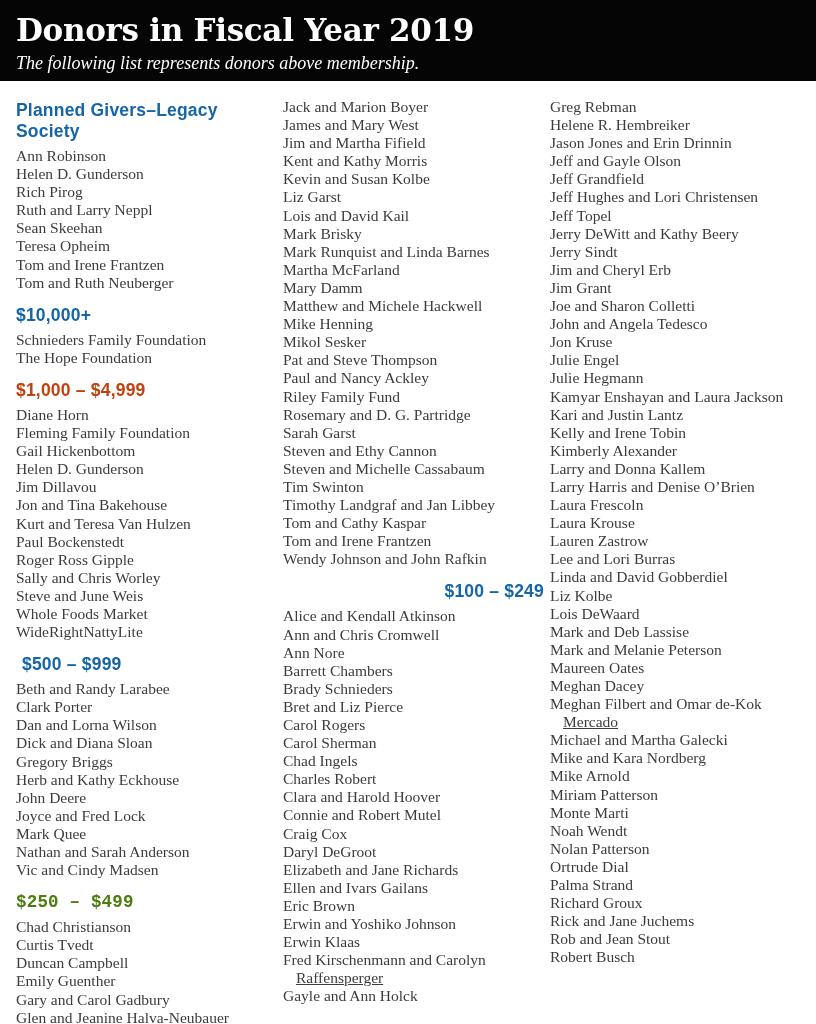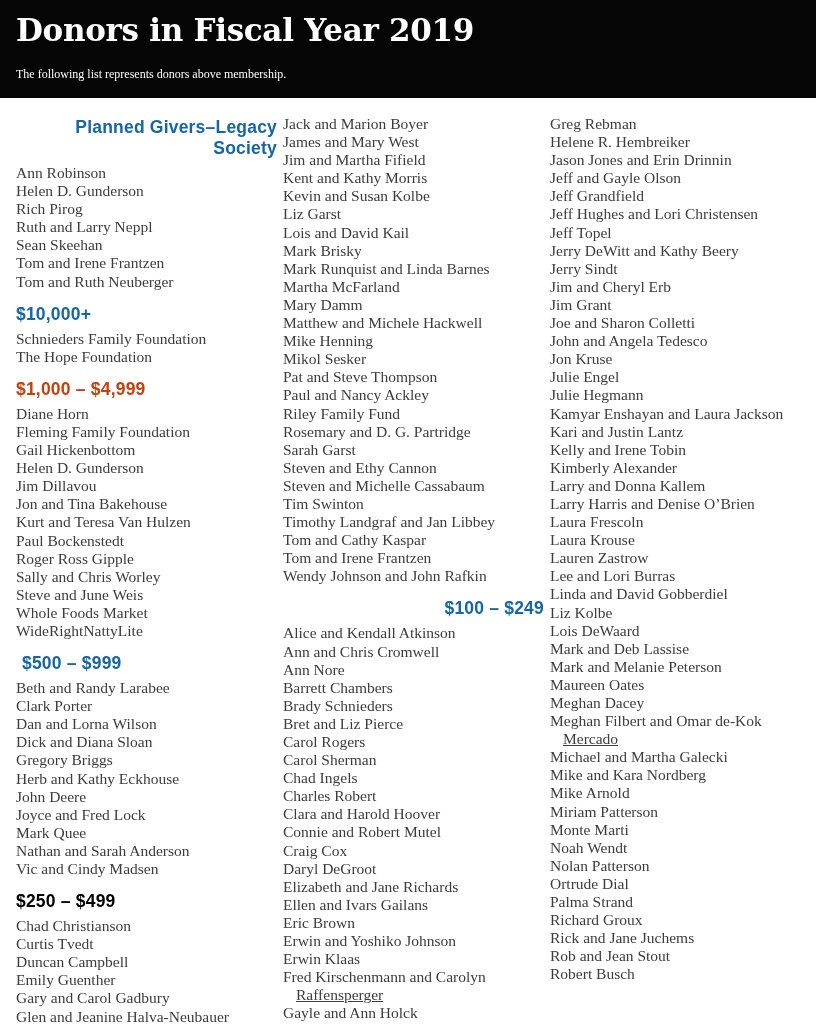--- a/index.html
+++ b/index.html
@@ -1,30 +1,30 @@
 <!DOCTYPE html>
 <html><head>
 <meta charset="utf-8">
 <style>
   html,body{margin:0;padding:0;background:#ffffff;}
   .page{
     width:816px;height:1024px;box-sizing:border-box;background:#ffffff;
     font-family:"Liberation Serif",serif;overflow:hidden;position:relative;
   }
   .banner{
-    background:#050505;height:98px;box-sizing:border-box;
+    background:#050505;height:81px;box-sizing:border-box;
     padding:12px 20px 0 16px;
   }
   .title{
     color:#ffffff;font-family:"DejaVu Serif",serif;font-weight:bold;
     font-size:31px;line-height:37px;letter-spacing:-0.3px;white-space:nowrap;
   }
   .subtitle{
-    color:#ffffff;font-family:"Liberation Serif",serif;
-    font-size:12px;line-height:22px;margin-top:14px;white-space:nowrap;
+    color:#ffffff;font-family:"Liberation Serif",serif;font-style:italic;
+    font-size:18px;line-height:22px;margin-top:3px;white-space:nowrap;
   }
   .content{
     display:flex;flex-direction:row;align-items:flex-start;
     padding:17px 0 0 16px;box-sizing:border-box;
   }
   .col{width:267px;flex:0 0 267px;box-sizing:border-box;padding-right:6px;}
   .sec-heading{
     font-family:"Liberation Sans",sans-serif;font-weight:bold;
     font-size:17.5px;line-height:21px;letter-spacing:0.2px;
     margin:13px 0 5px 0;
@@ -38,26 +38,27 @@
 </head>
 <body>
 
 <div class="page">
   <div class="banner">
     <div class="title">Donors in Fiscal Year 2019</div>
     <div class="subtitle">The following list represents donors above membership.</div>
   </div>
   <div class="content">
     <div class="col">
-        <div class="sec-heading" style="color: rgb(21, 101, 167); text-align: right;">Planned Givers–Legacy Society</div>
+        <div class="sec-heading" style="color: rgb(21, 101, 167);">Planned Givers–Legacy Society</div>
         <div class="donor">Ann Robinson</div>
         <div class="donor">Helen D. Gunderson</div>
         <div class="donor">Rich Pirog</div>
         <div class="donor">Ruth and Larry Neppl</div>
         <div class="donor">Sean Skeehan</div>
+        <div class="donor">Teresa Opheim</div>
         <div class="donor">Tom and Irene Frantzen</div>
         <div class="donor">Tom and Ruth Neuberger</div>
         <div class="sec-heading" style="color: rgb(21, 101, 167);">$10,000+</div>
         <div class="donor">Schnieders Family Foundation</div>
         <div class="donor">The Hope Foundation</div>
         <div class="sec-heading" style="color: #c2410c;">$1,000 – $4,999</div>
         <div class="donor">Diane Horn</div>
         <div class="donor">Fleming Family Foundation</div>
         <div class="donor">Gail Hickenbottom</div>
         <div class="donor">Helen D. Gunderson</div>
@@ -75,21 +76,21 @@
         <div class="donor">Clark Porter</div>
         <div class="donor">Dan and Lorna Wilson</div>
         <div class="donor">Dick and Diana Sloan</div>
         <div class="donor">Gregory Briggs</div>
         <div class="donor">Herb and Kathy Eckhouse</div>
         <div class="donor">John Deere</div>
         <div class="donor">Joyce and Fred Lock</div>
         <div class="donor">Mark Quee</div>
         <div class="donor">Nathan and Sarah Anderson</div>
         <div class="donor">Vic and Cindy Madsen</div>
-        <div class="sec-heading" style="color: #000000;">$250 – $499</div>
+        <div class="sec-heading" style="color: #4d7c0f; font-family: Liberation Mono, monospace;">$250 – $499</div>
         <div class="donor">Chad Christianson</div>
         <div class="donor">Curtis Tvedt</div>
         <div class="donor">Duncan Campbell</div>
         <div class="donor">Emily Guenther</div>
         <div class="donor">Gary and Carol Gadbury</div>
         <div class="donor">Glen and Jeanine Halva-Neubauer</div>
       </div>
     <div class="col">
         <div class="donor">Jack and Marion Boyer</div>
         <div class="donor">James and Mary West</div>

